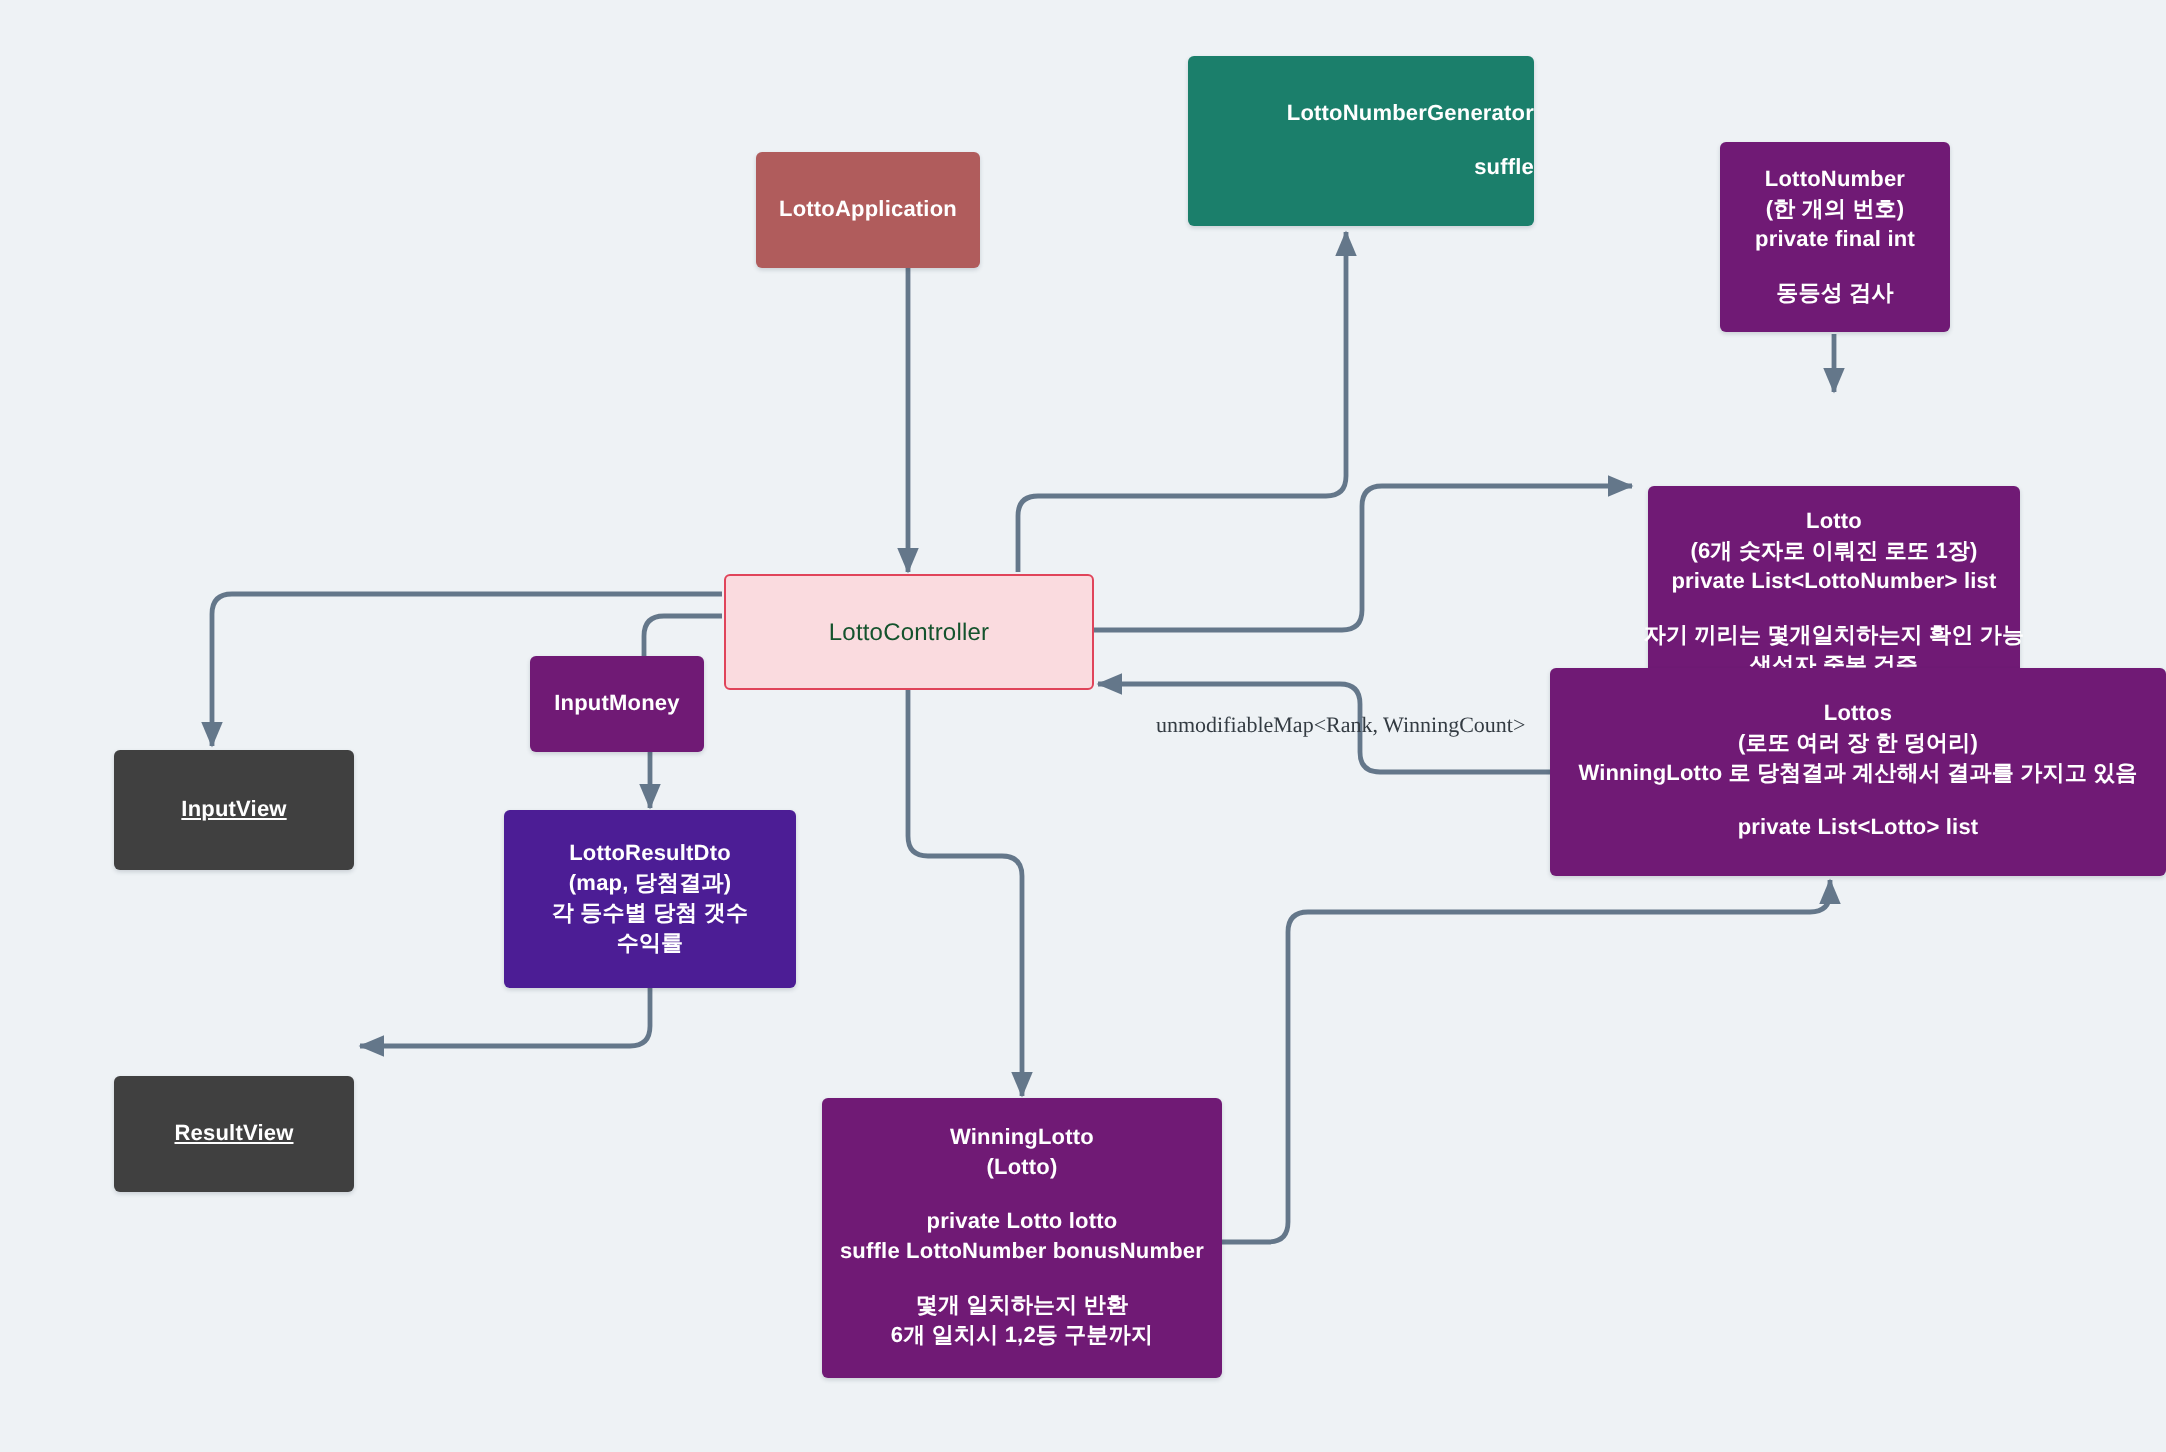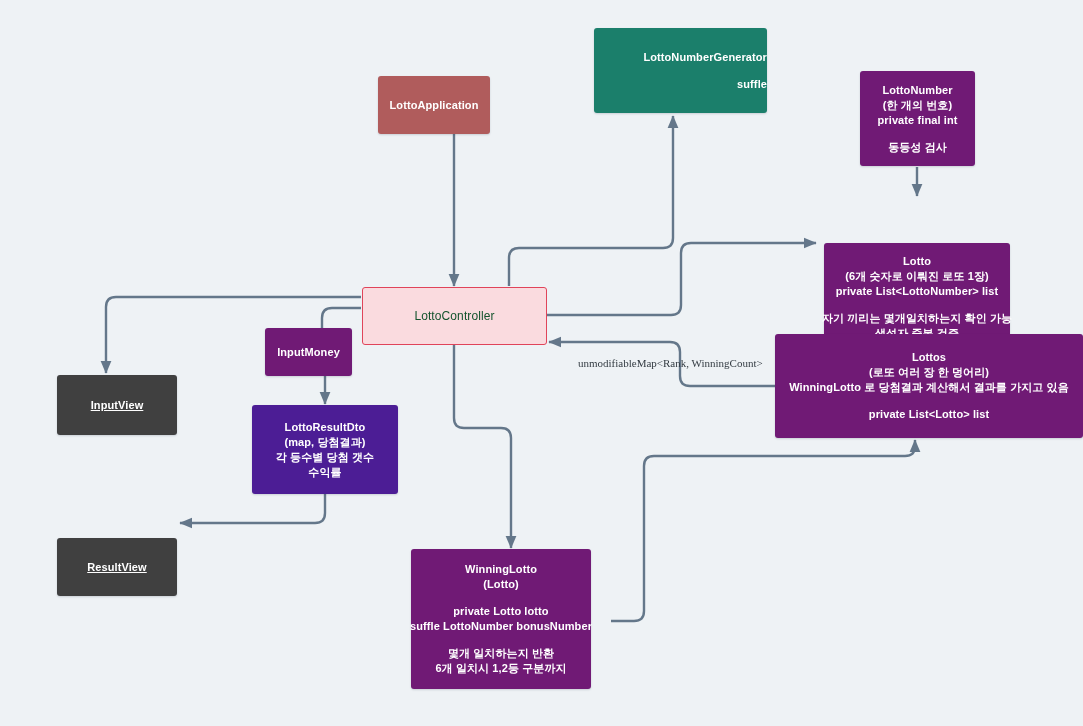--- a/index.html
+++ b/index.html
@@ -166,21 +166,21 @@
   </div>
 
   <div class="node n-blue" style="left:57px; top:375px; width:120px; height:60px;">
     <span class="ln">InputView</span>
   </div>
 
   <div class="node n-blue" style="left:57px; top:494px; width:120px; height:58px;margin-top:44px;">
     <span class="ln">ResultView</span>
   </div>
 
-  <div class="node n-slate" style="left:411px; top:549px; width:180px; height:140px;">
+  <div class="node n-slate" style="left:411px; top:549px; width:200px; height:140px;">
     <span class="ln">WinningLotto</span>
     <span class="ln">(Lotto)</span>
     <span class="spacer"></span>
     <span class="ln">private Lotto lotto</span>
     <span class="ln">suffle LottoNumber bonusNumber</span>
     <span class="spacer"></span>
     <span class="ln">몇개 일치하는지 반환</span>
     <span class="ln">6개 일치시 1,2등 구분까지</span>
   </div>
 

